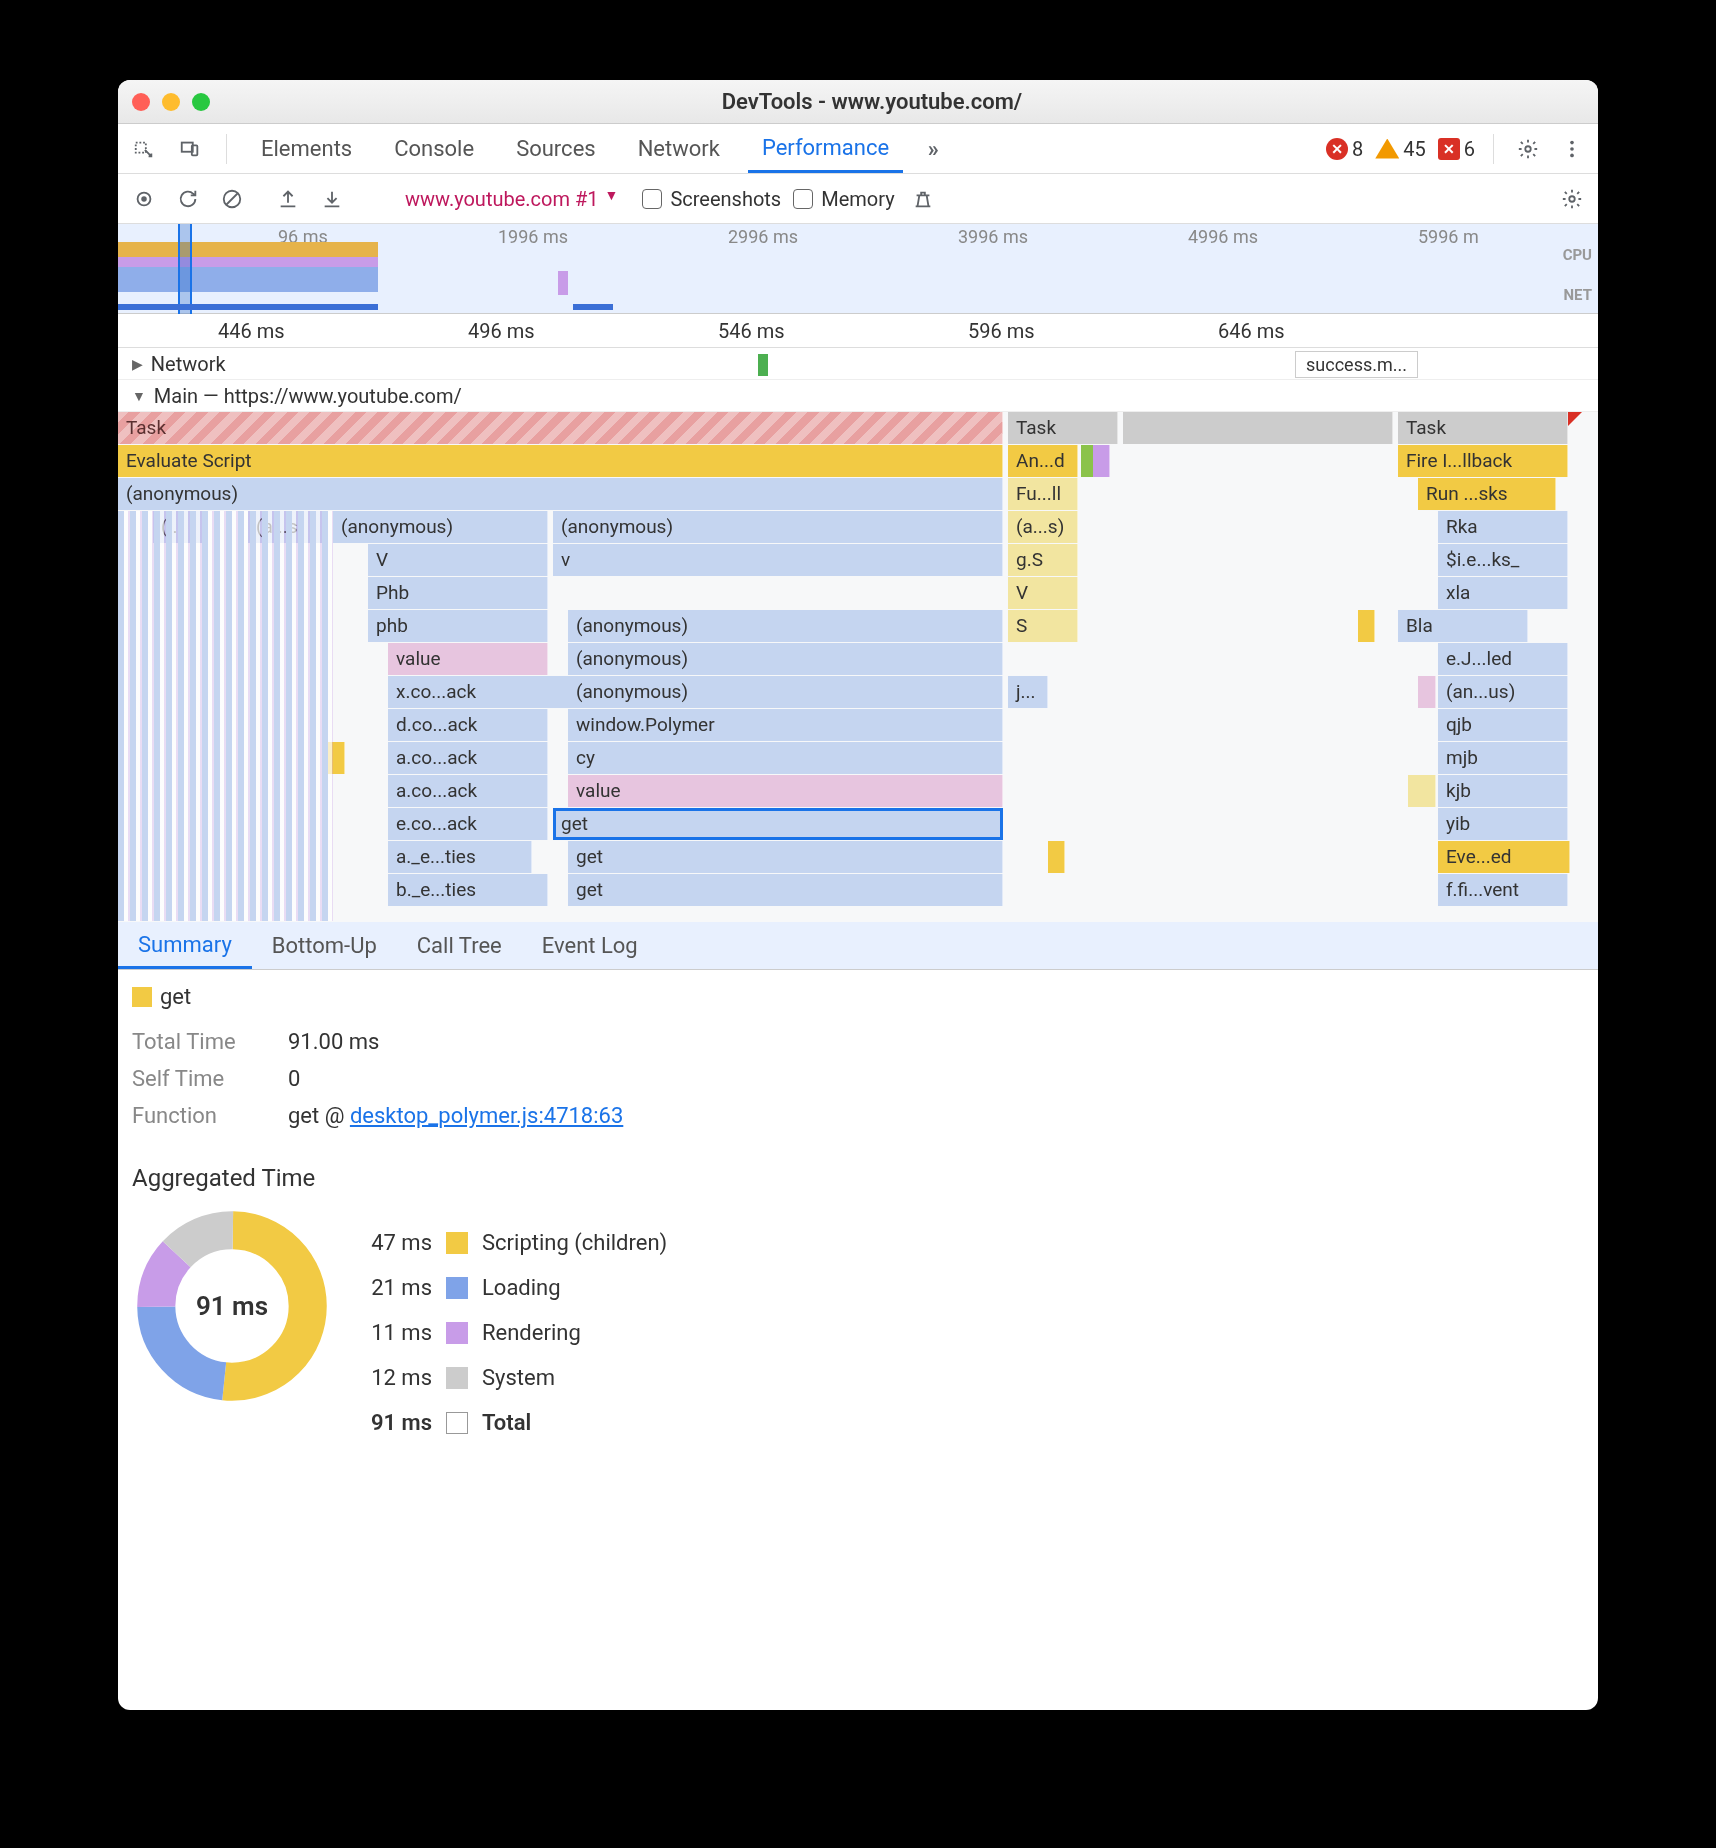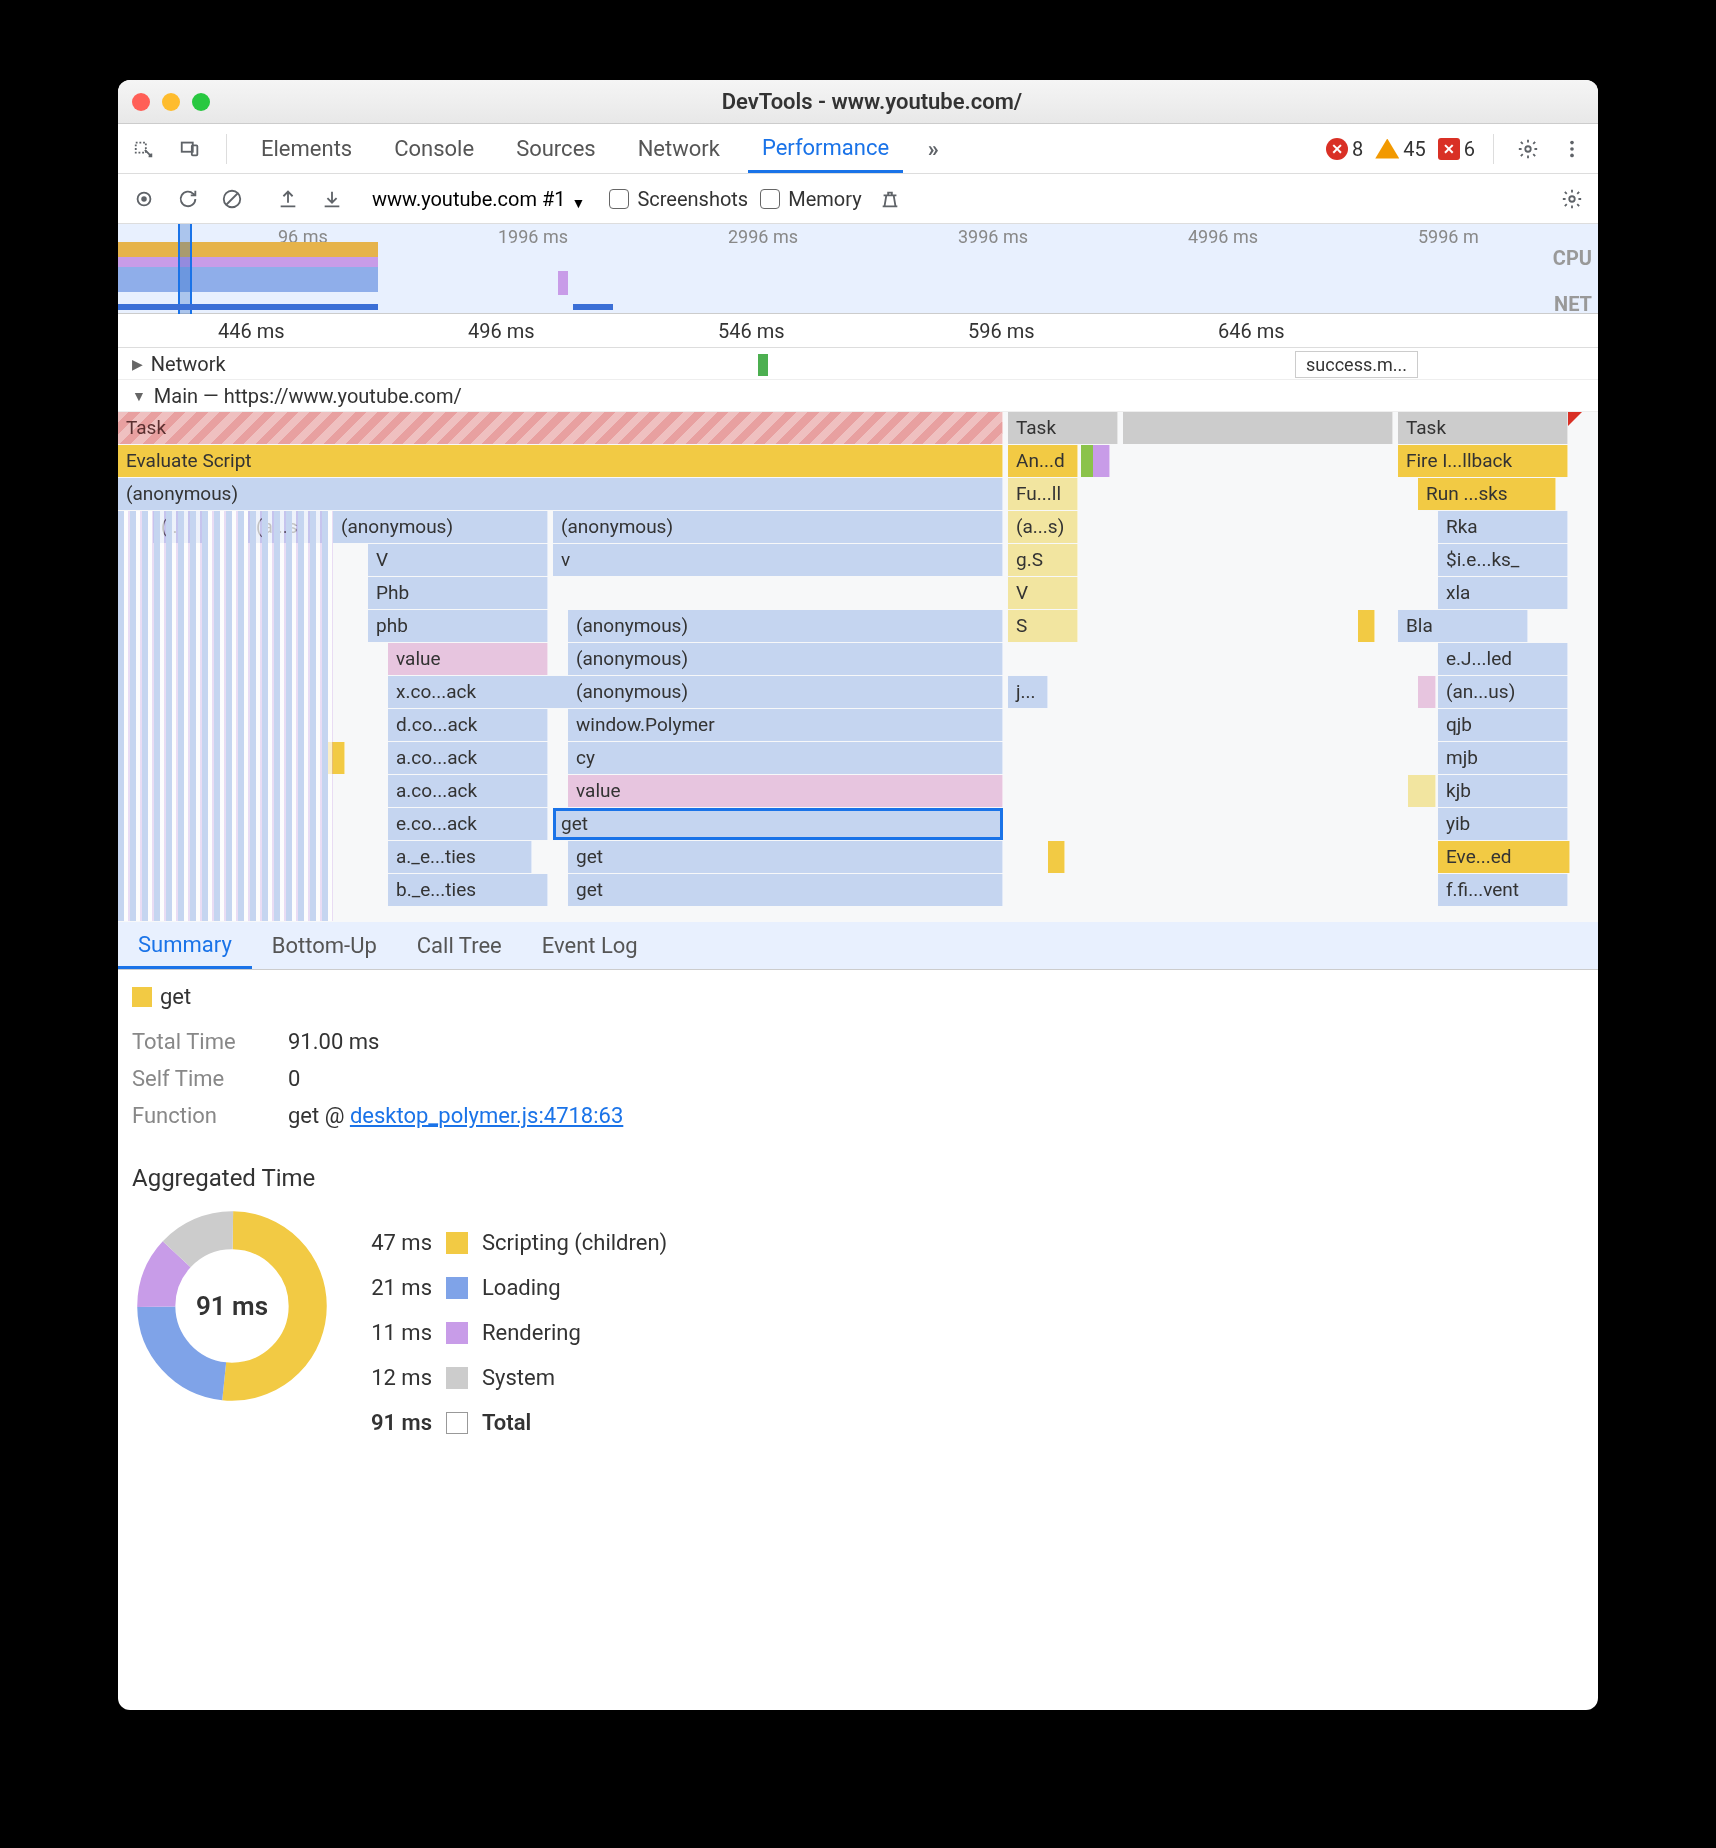--- a/index.html
+++ b/index.html
@@ -13,26 +13,26 @@
   .tabbar { height: 50px; display:flex; align-items:center; border-bottom:1px solid #ddd; padding:0 10px; gap:14px;}
   .tabbar .sep { width:1px; height:30px; background:#ddd; margin:0 6px;}
   .tab { font-size:22px; color:#555; padding: 0 14px; height:100%; display:flex; align-items:center; cursor:pointer;}
   .tab.active { color:#1a73e8; border-bottom: 3px solid #1a73e8;}
   .icon-btn { width:32px; height:32px; display:flex; align-items:center; justify-content:center; cursor:pointer; color:#5f6368;}
   .icon-btn svg { width:22px; height:22px; }
   .status-icons { display:flex; align-items:center; gap:12px; margin-left:auto;}
   .badge { display:flex; align-items:center; gap:4px; font-size:20px; color:#333;}
   .badge .ico { width:22px; height:22px; border-radius:50%; display:flex; align-items:center; justify-content:center; color:#fff; font-size:14px; font-weight:bold;}
   .toolbar2 { height:50px; display:flex; align-items:center; padding:0 10px; gap:12px; border-bottom:1px solid #ddd;}
-  .toolbar2 .drop { color:#000000; font-size:20px; display:flex; align-items:flex-end; gap:6px;}
+  .toolbar2 .drop { color:#be185d; font-size:20px; display:flex; align-items:flex-start; gap:6px;margin-left:33px;}
   .chk { display:flex; align-items:center; gap:8px; font-size:20px; color:#333;}
   .chkbox { width:20px; height:20px; border:1.5px solid #666; border-radius:4px;}
   .overview { height:90px; background: #e8f0fe; position:relative; border-bottom:1px solid #ccc;}
   .overview-labels { position:absolute; top:2px; width:100%; display:flex; justify-content:space-between; padding:0 20px; font-size:18px; color:#888;}
-  .overview-right { position:absolute; right:6px; top:22px; font-size:20px; font-weight:bold; color:#999; text-align:right;}
+  .overview-right { position:absolute; right:6px; top:22px; font-size:15px; font-weight:bold; color:#999; text-align:right;}
   .ruler { height:34px; display:flex; align-items:center; position:relative; border-bottom:1px solid #ddd;}
   .ruler span { position:absolute; font-size:20px; color:#333;}
   .track-hdr { height:32px; display:flex; align-items:center; padding-left:14px; font-size:20px; color:#333; background:#fff; border-bottom:1px solid #eee; position:relative;}
   .track-hdr .arrow { margin-right:8px; color:#666; font-size:14px;}
   .flame { position:relative; background:#f7f8f9;}
   .row { height:33px; display:flex; align-items:stretch; position:relative;}
   .bar { position:absolute; height:32px; line-height:32px; padding:0 8px; font-size:19px; overflow:hidden; white-space:nowrap; text-overflow:ellipsis; border-right:1px solid rgba(255,255,255,0.5);}
   .task-warn { background: repeating-linear-gradient(-45deg,#efc0c0,#efc0c0 8px,#e8a0a0 8px,#e8a0a0 16px);}
   .yellow{background:#f2ca44; color:#333;} .lblue{background:#c5d5f0; color:#333;}
   .pink{background:#e7c5df; color:#333;}

